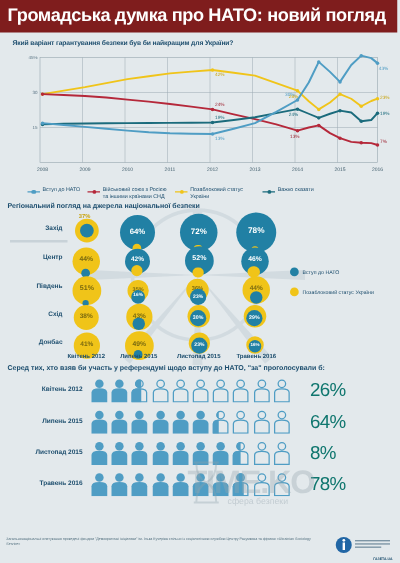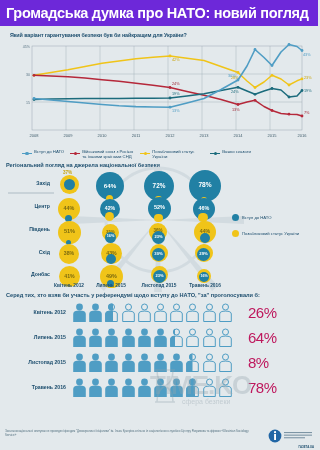--- a/index.html
+++ b/index.html
@@ -7,21 +7,21 @@
     width: 318px; height: 450px;
     font-family: "Liberation Sans", sans-serif;
     background: #e3e9ec;
     overflow: hidden;
     position: relative;
   }
   .page { width: 318px; height: 450px; position: relative; background: #e3e9ec; }
 
   
   .header {
-    background: #6d28d9;
+    background: #7f1d1d;
     height: 26px;
     display: flex; align-items: center;
     padding-left: 6px;
   }
   .header h1 {
     font-size: 14.5px;
     font-weight: bold;
     color: #ffffff;
     letter-spacing: -0.3px;
     white-space: nowrap;
@@ -92,21 +92,21 @@
   
   .sec-c { position: relative; margin-top: 1px; }
   .pic-rows { position: relative; width: 318px; }
   .pic-row { display: flex; align-items: center; height: 25px; }
   .pic-row .rlabel {
     width: 72px; text-align: right; padding-right: 6px;
     font-size: 5.2px; font-weight: bold; color: #1d4e6e;
   }
   .people { display: flex; gap: 1.2px; width: 168px; }
   .pval {
-    margin-left: 8px; font-size: 15px; color: #be185d; font-weight: normal;
+    margin-left: 8px; font-size: 15px; color: #0f766e; font-weight: normal;
     letter-spacing: -0.5px;
   }
 
   
   .footer {
     position: absolute; left: 0; bottom: 0; width: 318px; height: 24px;
     padding: 3px 4px 0 5px;
   }
   .footer p { font-size: 2.9px; color: #53707f; line-height: 1.5; max-width: 250px; }
   .f-logo {

